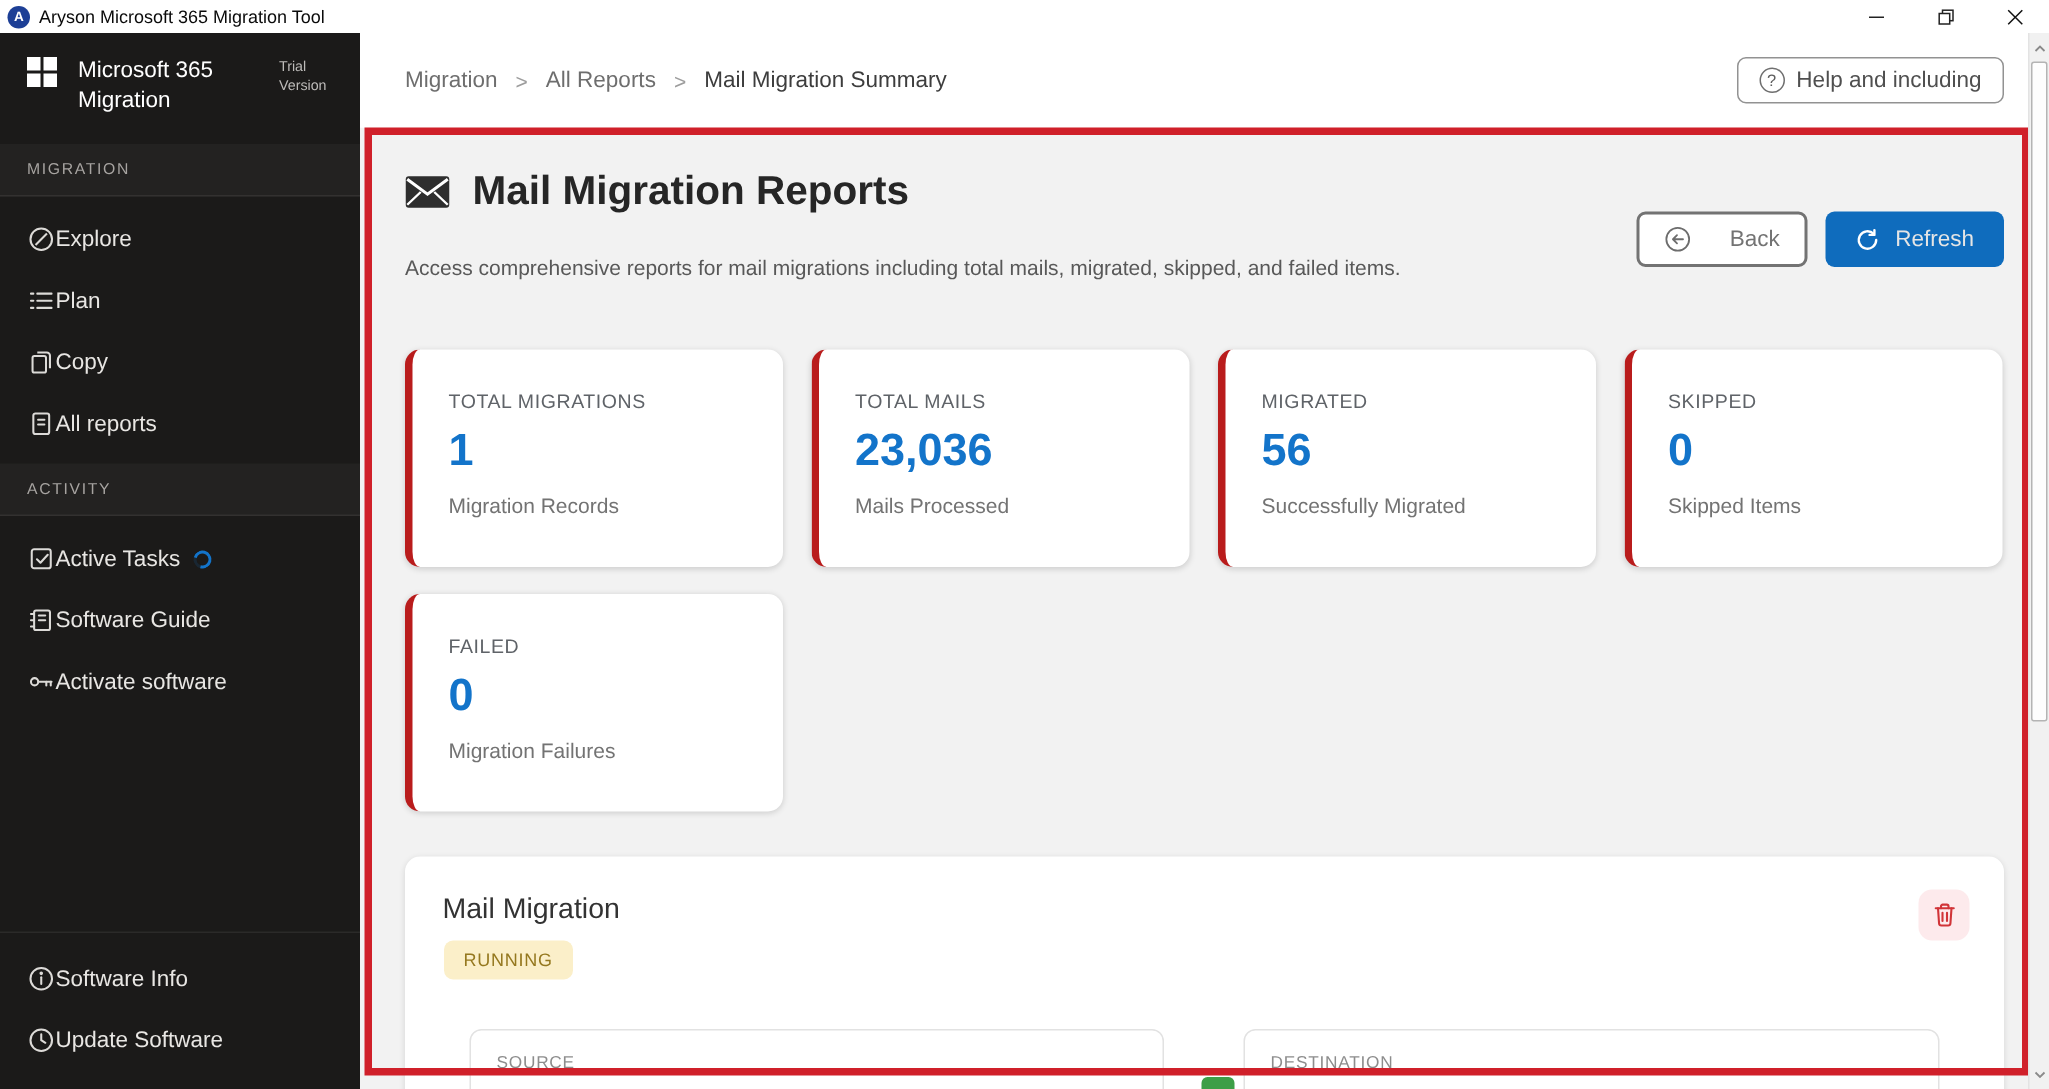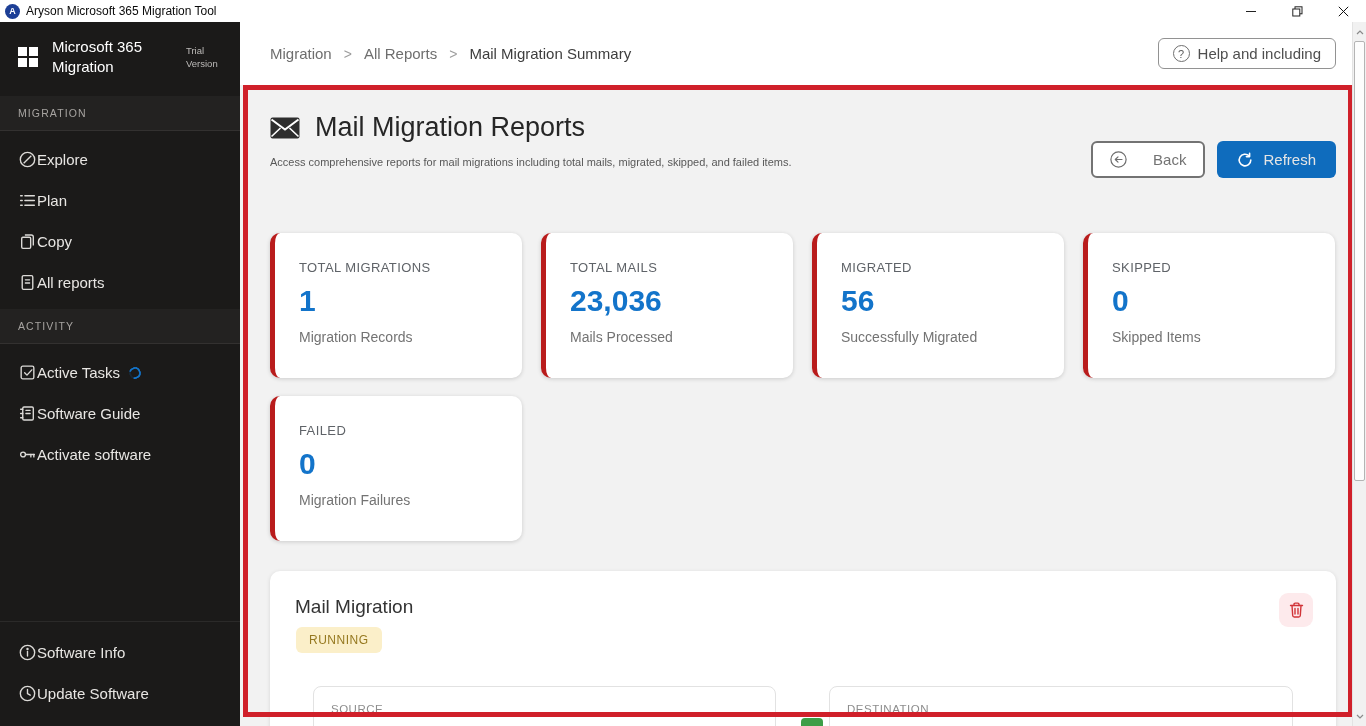--- a/index.html
+++ b/index.html
@@ -12,21 +12,21 @@
     display:flex;align-items:center;padding-left:5px;z-index:30}
   .app-logo{width:15px;height:15px;border-radius:50%;background:#1d3f96;color:#fff;
     font-size:9px;font-weight:bold;display:flex;align-items:center;justify-content:center;margin-right:6px}
   .win-title{font-size:12px;color:#0a0a0a}
   .win-controls{margin-left:auto;display:flex;height:100%}
   .win-btn{width:46px;display:flex;align-items:center;justify-content:center;cursor:default}
 
   
   .sidebar{position:absolute;left:0;top:22px;width:240px;height:704px;background:#1b1a19;
     display:flex;flex-direction:column;color:#e6e4e2;z-index:20}
-  .sb-header{display:flex;align-items:center;padding:15px 12px 14px 17px}
+  .sb-header{display:flex;align-items:flex-start;padding:15px 12px 14px 17px}
   .sb-title{font-size:15px;line-height:1.3;color:#fff;margin-left:13px;width:112px}
   .sb-badge{margin-left:auto;font-size:9.5px;line-height:1.35;color:#bdbbb9;width:42px;padding-top:2px}
   .sb-section{font-size:10.5px;letter-spacing:1.1px;color:#a7a4a1;background:#232221;
     padding:11px 18px;border-bottom:1px solid #333130;margin-top:6px}
   .sb-group{padding-top:8px}
   .sb-item{display:flex;align-items:center;padding:11px 18px;font-size:15px;
     color:#e8e6e3;cursor:pointer}
   .sb-item .ic{width:19px;height:19px;flex:none;display:flex;align-items:center;justify-content:center}
   .spinner{width:12px;height:12px;border-radius:50%;border:2.5px solid #1374ca;
     border-left-color:rgba(19,116,202,.15);display:inline-block;margin-left:9px;transform:rotate(-30deg)}
@@ -41,22 +41,22 @@
   .help-btn{margin-left:auto;display:flex;align-items:center;gap:8px;background:#fff;
     border:1px solid #929292;border-radius:6px;padding:6px 14px;font-size:15px;color:#4f4f4f;cursor:pointer}
   .help-circle{width:17px;height:17px;border:1.4px solid #6f6f6f;border-radius:50%;
     display:flex;align-items:center;justify-content:center;font-size:11px;color:#5d5d5d}
 
   
   .content{position:absolute;left:240px;top:85px;width:1112px;height:641px;
     background:#f2f2f2;overflow:hidden;z-index:5}
   .report-header{position:absolute;top:27px;left:30px}
   .rh-row{display:flex;align-items:center;gap:15px}
-  .rh-title{font-size:27px;font-weight:400;color:#262626}
-  .rh-desc{margin-top:13px;font-size:11px;color:#585858}
+  .rh-title{font-size:27px;font-weight:700;color:#262626}
+  .rh-desc{margin-top:27px;font-size:14px;color:#585858}
   .header-actions{position:absolute;top:56px;right:16px;display:flex;gap:12px}
   .btn-back{display:flex;align-items:center;gap:26px;background:#fff;border:2px solid #737373;
     border-radius:6px;padding:8px 17px;font-size:15px;color:#737373;cursor:pointer}
   .btn-refresh{display:flex;align-items:center;gap:10px;background:#0f6cbd;border:none;
     border-radius:6px;padding:8px 20px;font-size:15px;color:#e5e5e5;cursor:pointer}
 
   
   .cards{position:absolute;top:148px;left:30px;width:1066px;display:flex;flex-wrap:wrap;gap:18px 19px}
   .stat-card{width:252px;height:145px;background:#fff;border-left:5px solid #b91c1c;
     border-radius:10px;box-shadow:0 1px 4px rgba(0,0,0,.16);padding:27px 24px 0}

